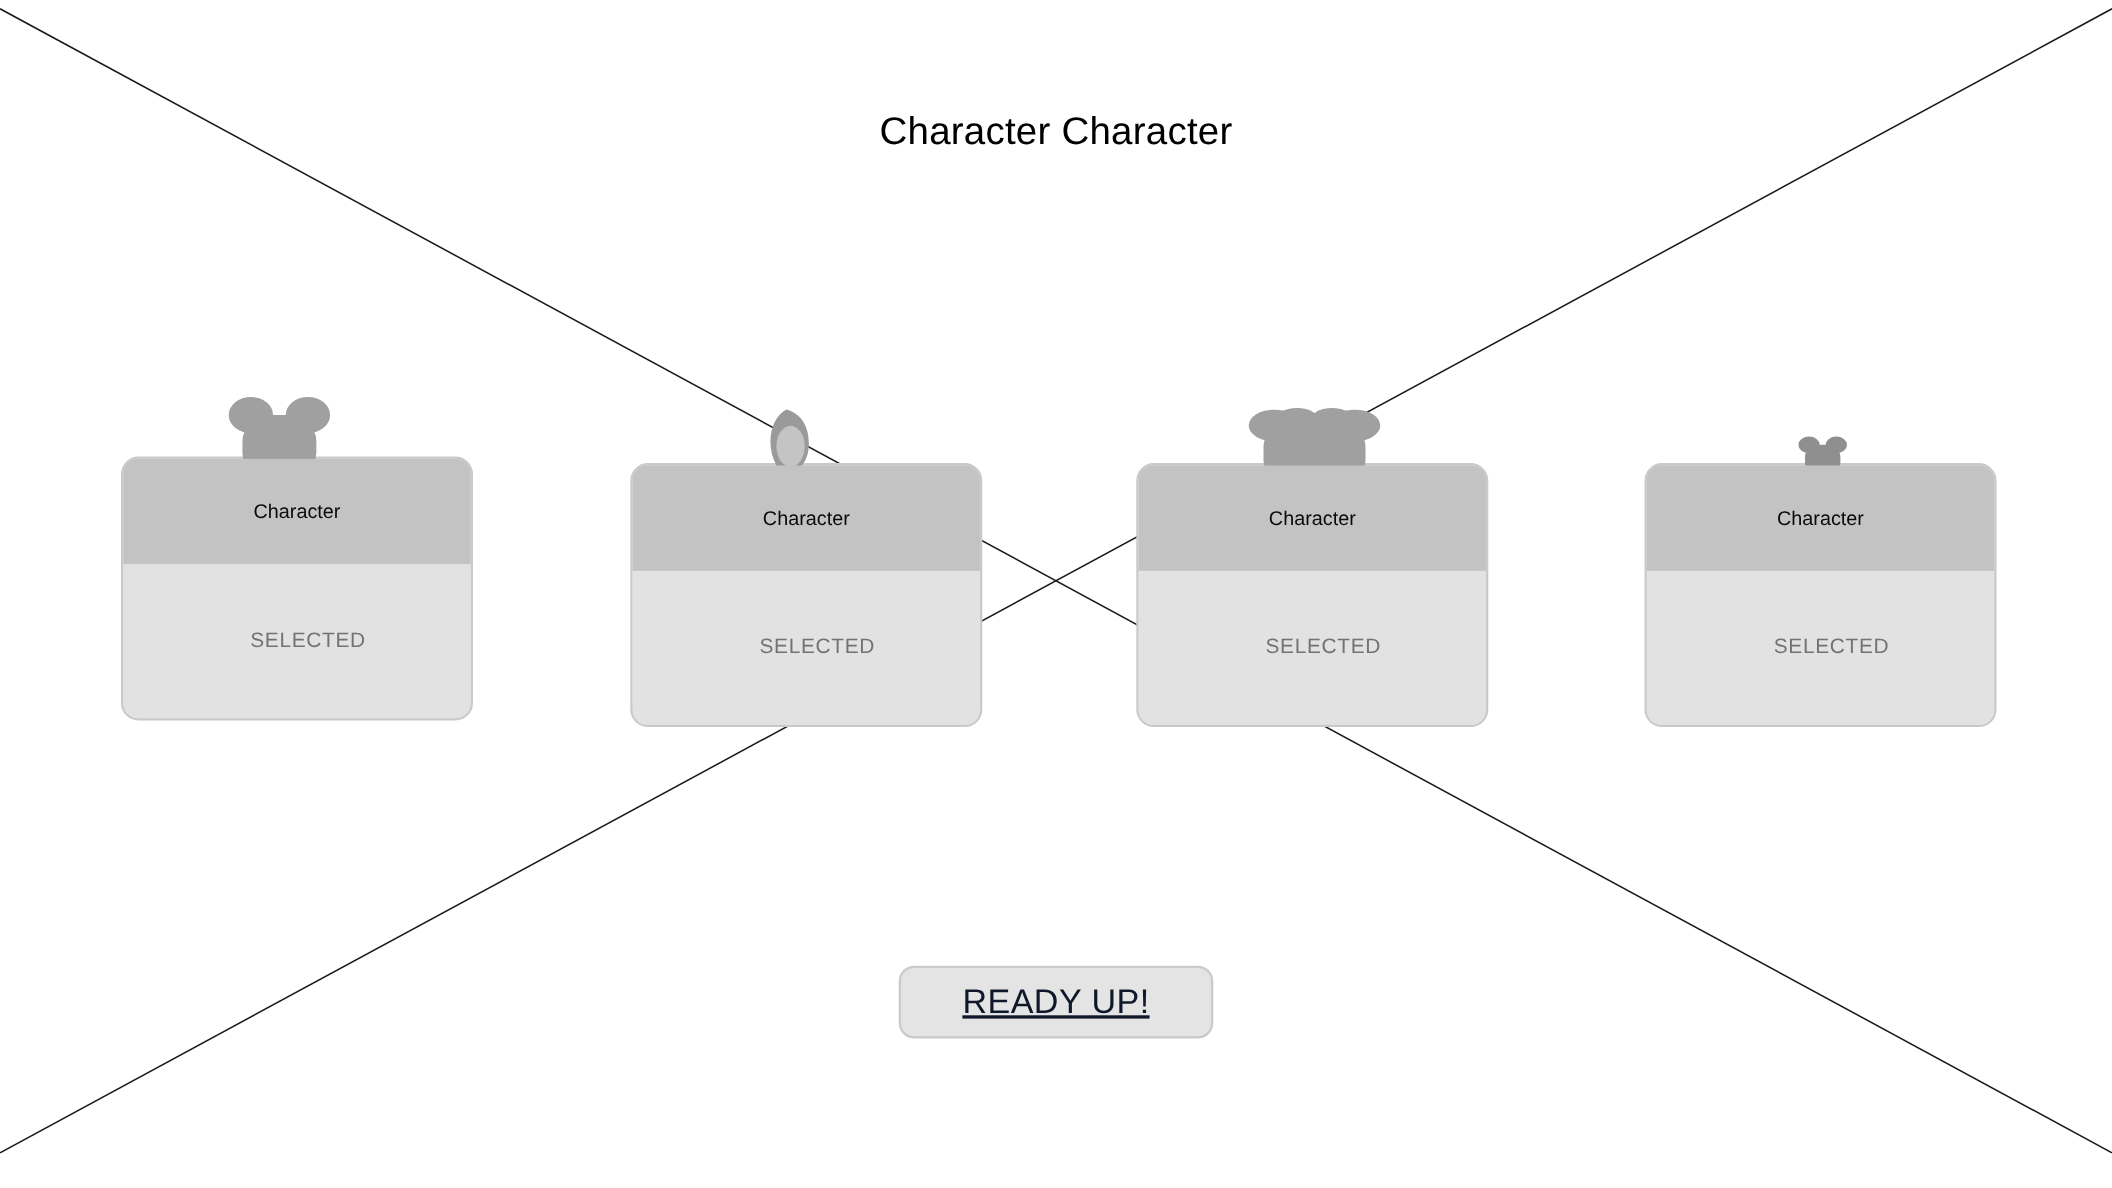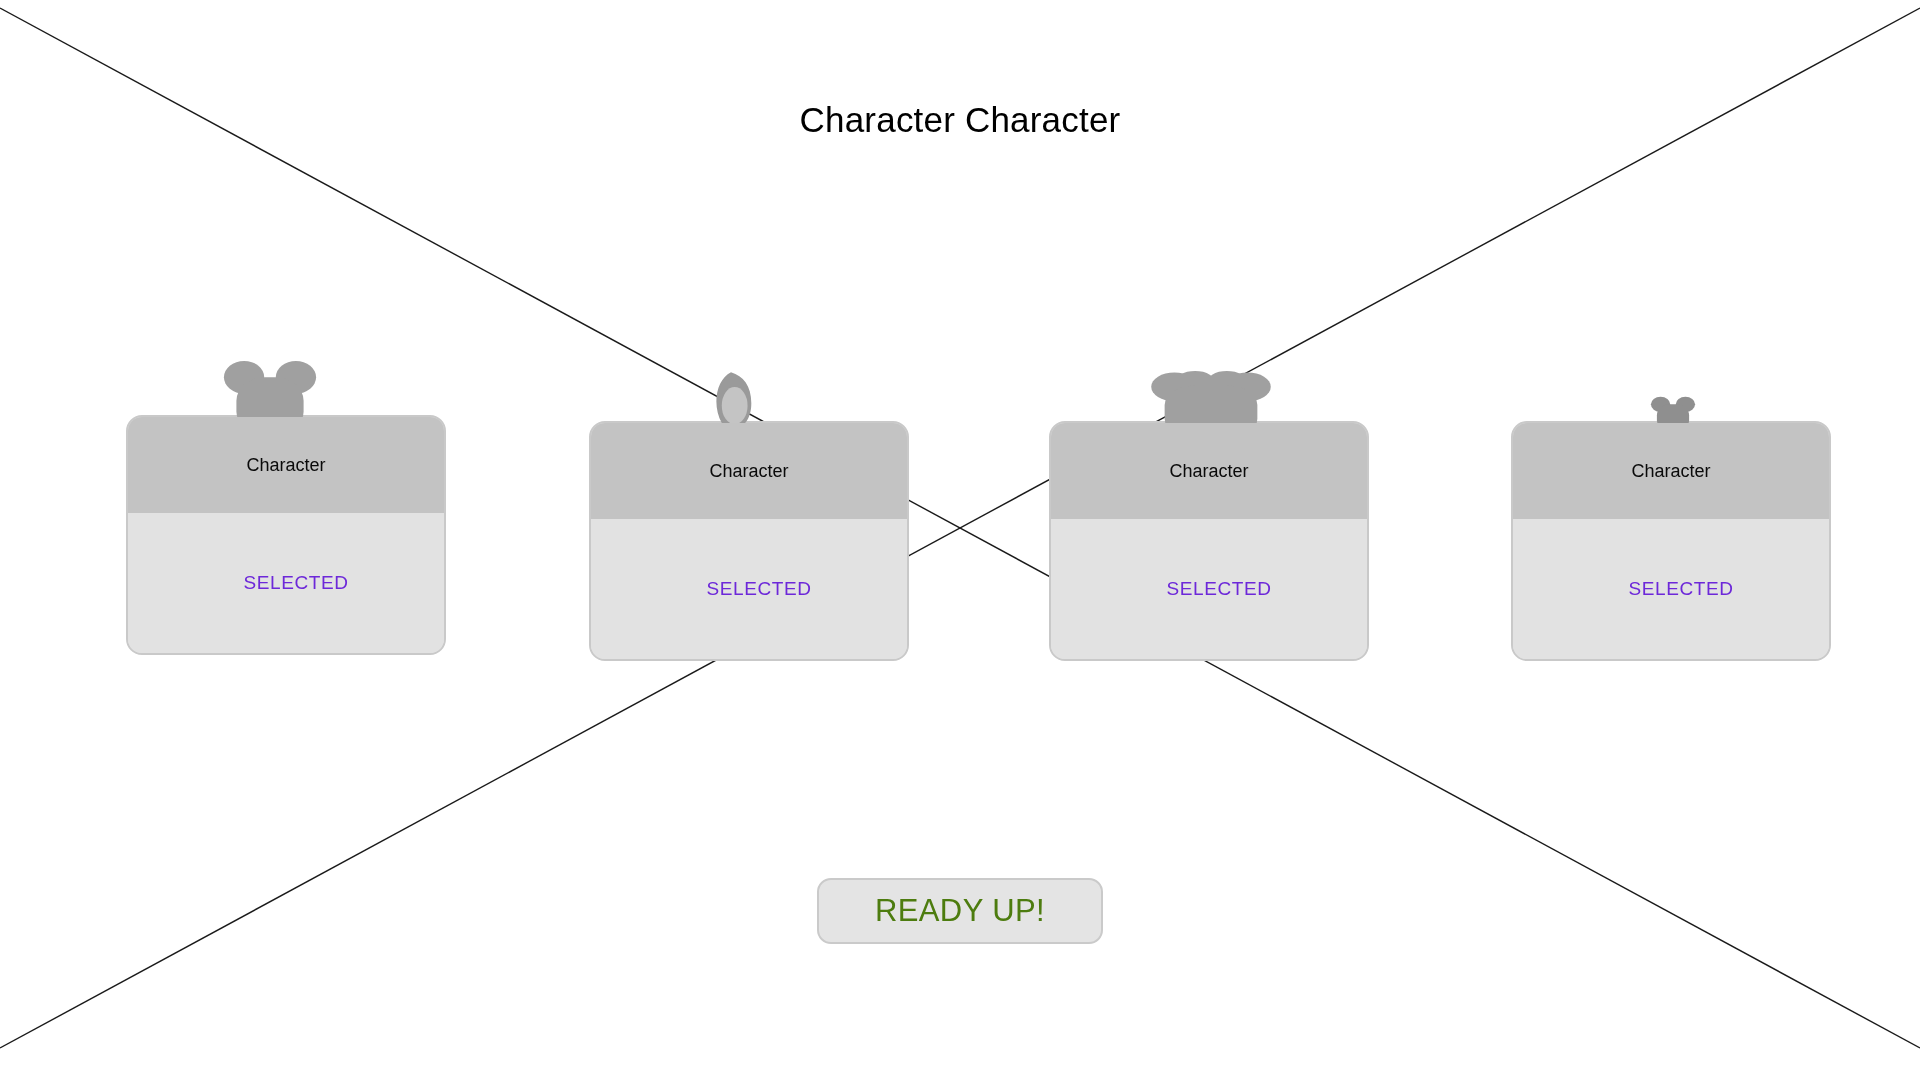--- a/index.html
+++ b/index.html
@@ -40,21 +40,20 @@
     white-space: nowrap;
   }
 
   
   #card-row {
     position: absolute;
     left: 0;
     top: 415px;
     width: 1684px;
     height: 250px;
-    margin-left: 16px;
   }
 
   .char-card {
     position: absolute;
     top: 0;
     border: 2px solid #c9c9c9;
     border-radius: 16px;
     background: #e2e2e2;
     box-sizing: border-box;
     overflow: visible;
@@ -77,21 +76,21 @@
     color: #0a0a0a;
     font-size: 18px;
     font-weight: 400;
   }
   .card-body {
     flex: 1 1 auto;
     background: #e2e2e2;
     display: flex;
     align-items: center;
     justify-content: center;
-    color: #6d28d9;
+    color: #737373;
     font-size: 19px;
     letter-spacing: 0.6px;
     padding-left: 20px;
   }
 
   
   .avatar {
     position: absolute;
     left: 50%;
     transform: translateX(-50%);
@@ -181,15 +180,15 @@
             <rect x="15" y="26" width="70" height="74" rx="30" fill="#8f8f8f"></rect>
           </svg>
         </div>
         <div class="card-clip">
           <div class="card-header" style="height: 96px; background: rgb(195, 195, 195);">Character</div>
           <div class="card-body" style="background: rgb(226, 226, 226);">SELECTED</div>
         </div>
       </div>
     </div>
 
-  <button id="ready-button" style="background: rgb(228, 228, 228); border-color: rgb(202, 202, 202); color: #4d7c0f;">READY UP!</button>
+  <button id="ready-button" style="background: rgb(228, 228, 228); border-color: rgb(202, 202, 202); color: #0f172a; text-decoration: underline;">READY UP!</button>
 
 </div>
 
 </body></html>

